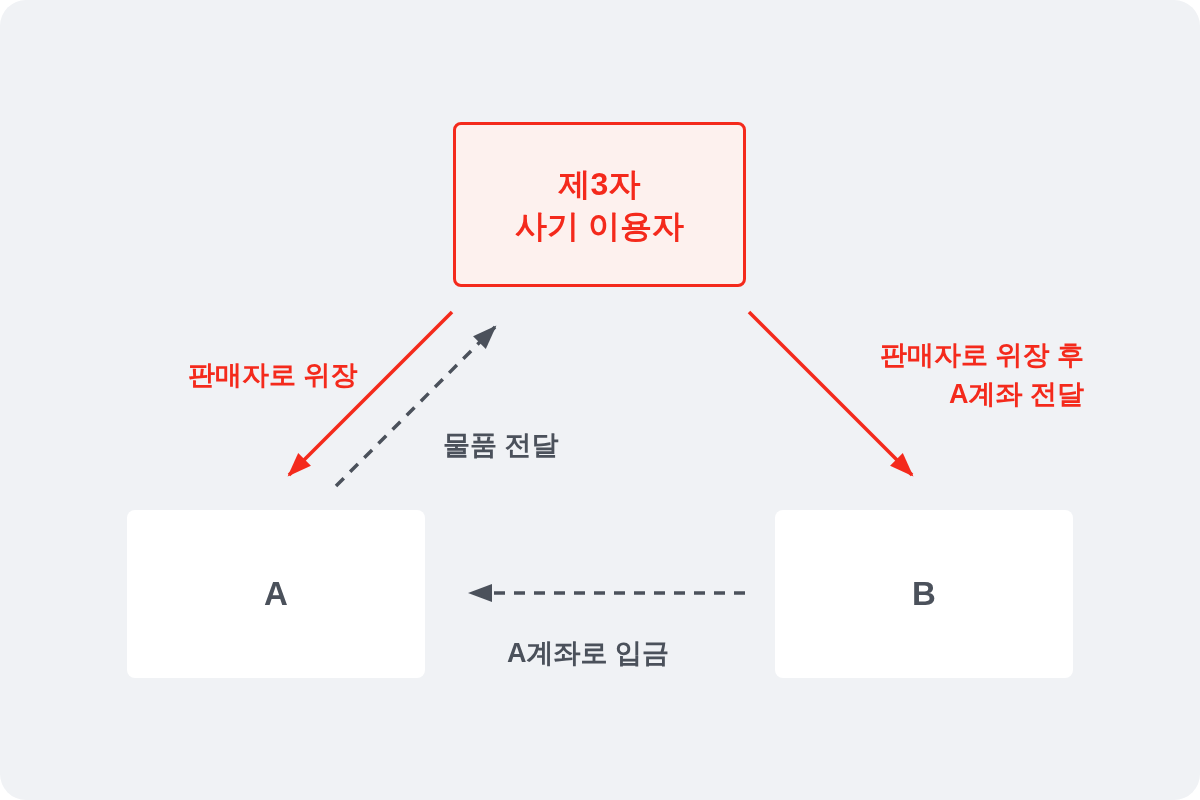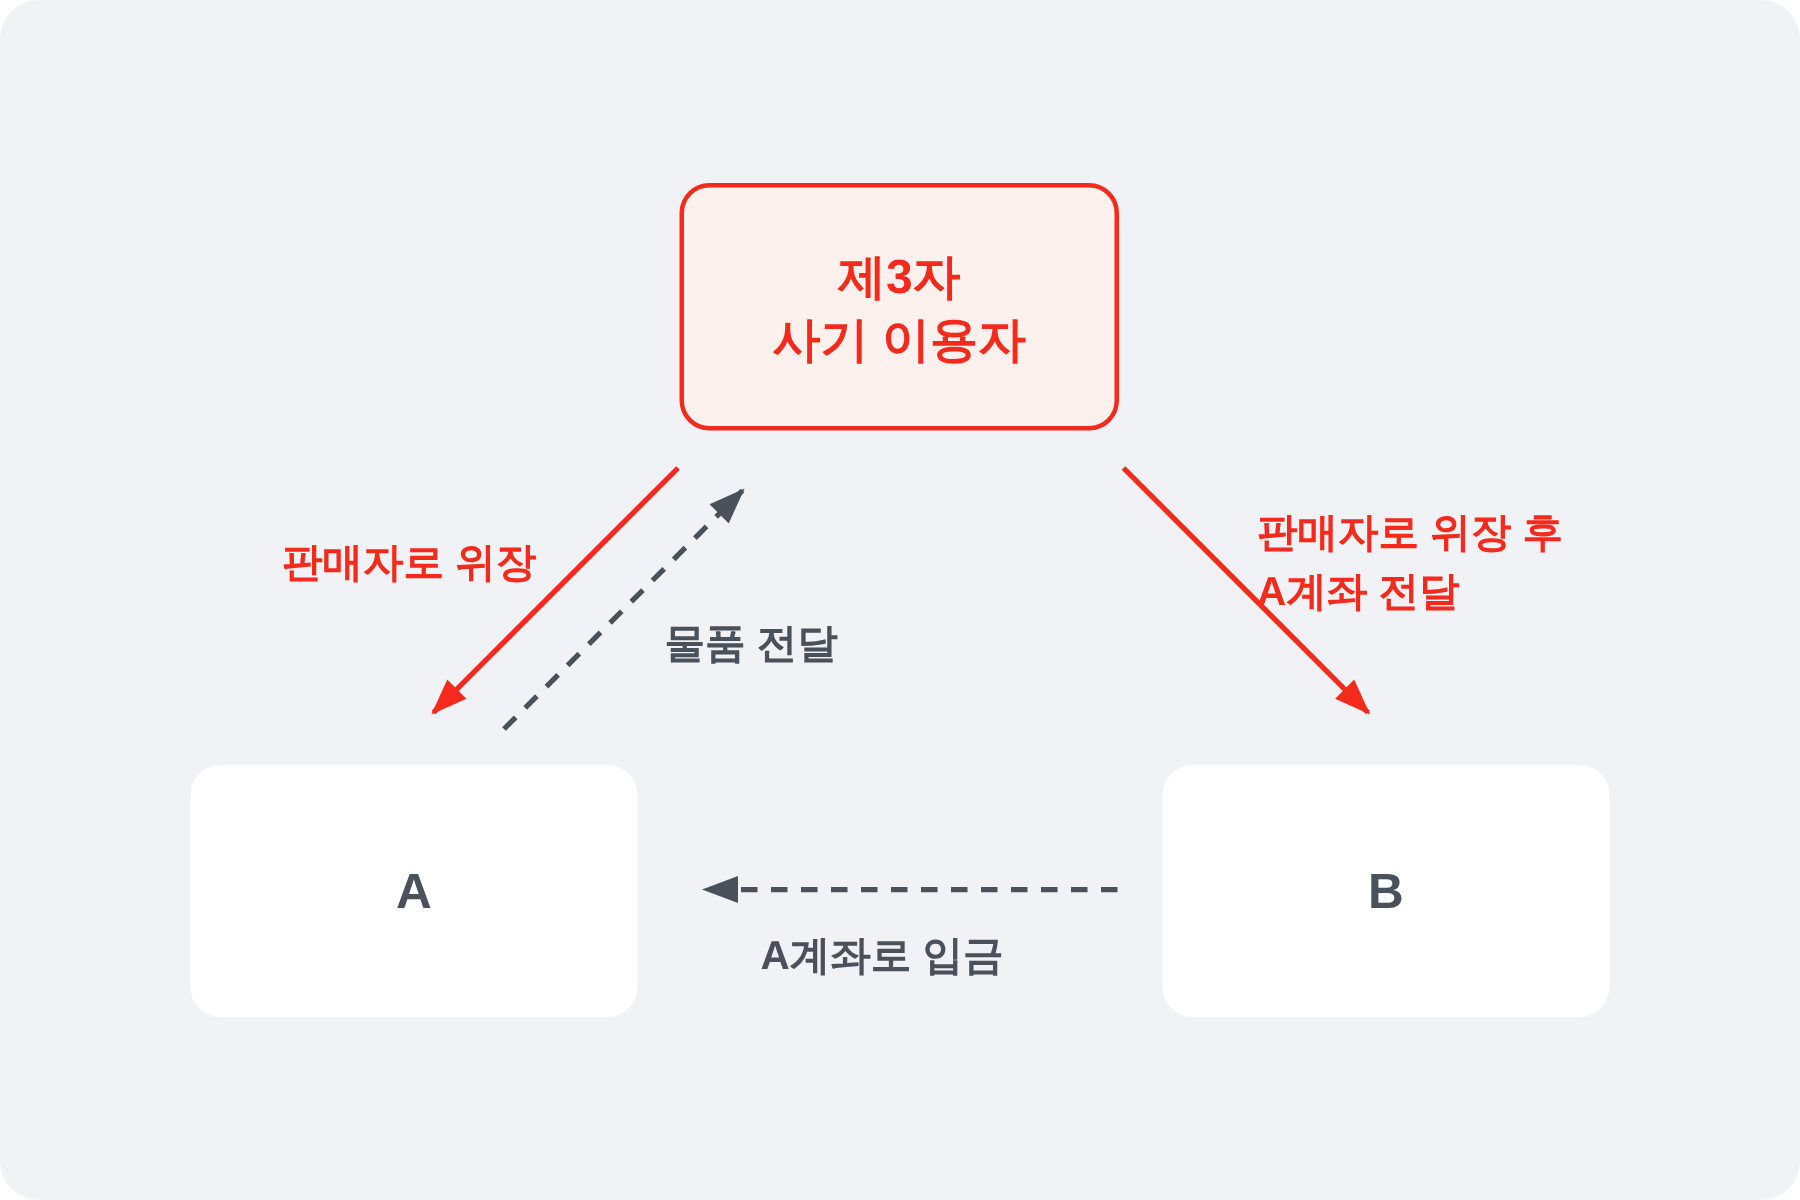--- a/index.html
+++ b/index.html
@@ -23,21 +23,21 @@
     pointer-events: none;
   }
   .box {
     position: absolute;
     display: flex;
     flex-direction: column;
     align-items: center;
     justify-content: center;
     text-align: center;
     font-weight: 700;
-    border-radius: 20px;
+    border-radius: 8px;
     box-sizing: border-box;
   }
   .box-top {
     left: 453px; top: 122px;
     width: 293px; height: 165px;
     background: #fdf1ee;
     border: 3px solid #f42a1c;
     color: #f42a1c;
     font-size: 32px;
     line-height: 42px;
@@ -52,27 +52,27 @@
   .box-left  { left: 127px; top: 510px; }
   .box-right { left: 775px; top: 510px; }
   .edge-label {
     position: absolute;
     font-weight: 700;
     font-size: 27px;
     line-height: 39px;
     white-space: nowrap;
   }
   .red-label  { color: #f42a1c; }
-  .dark-label { color: #4b515b; }
+  .dark-label { color: #4b515b; margin-top: 16px; }
   .label-disguise-buyer { left: 188px; top: 356px; }
   .label-item-delivery  { left: 443px; top: 410px; }
   .label-disguise-seller {
-    left: 838px; top: 336px;
+    left: 864px; top: 336px;
     width: 220px;
-    text-align: left;
+    text-align: right;
     white-space: normal;
   }
   .label-deposit { left: 507px; top: 618px; }
 </style>
 </head>
 <body>
 
 <div class="canvas">
 
   <svg class="arrows" viewBox="0 0 1200 800">

